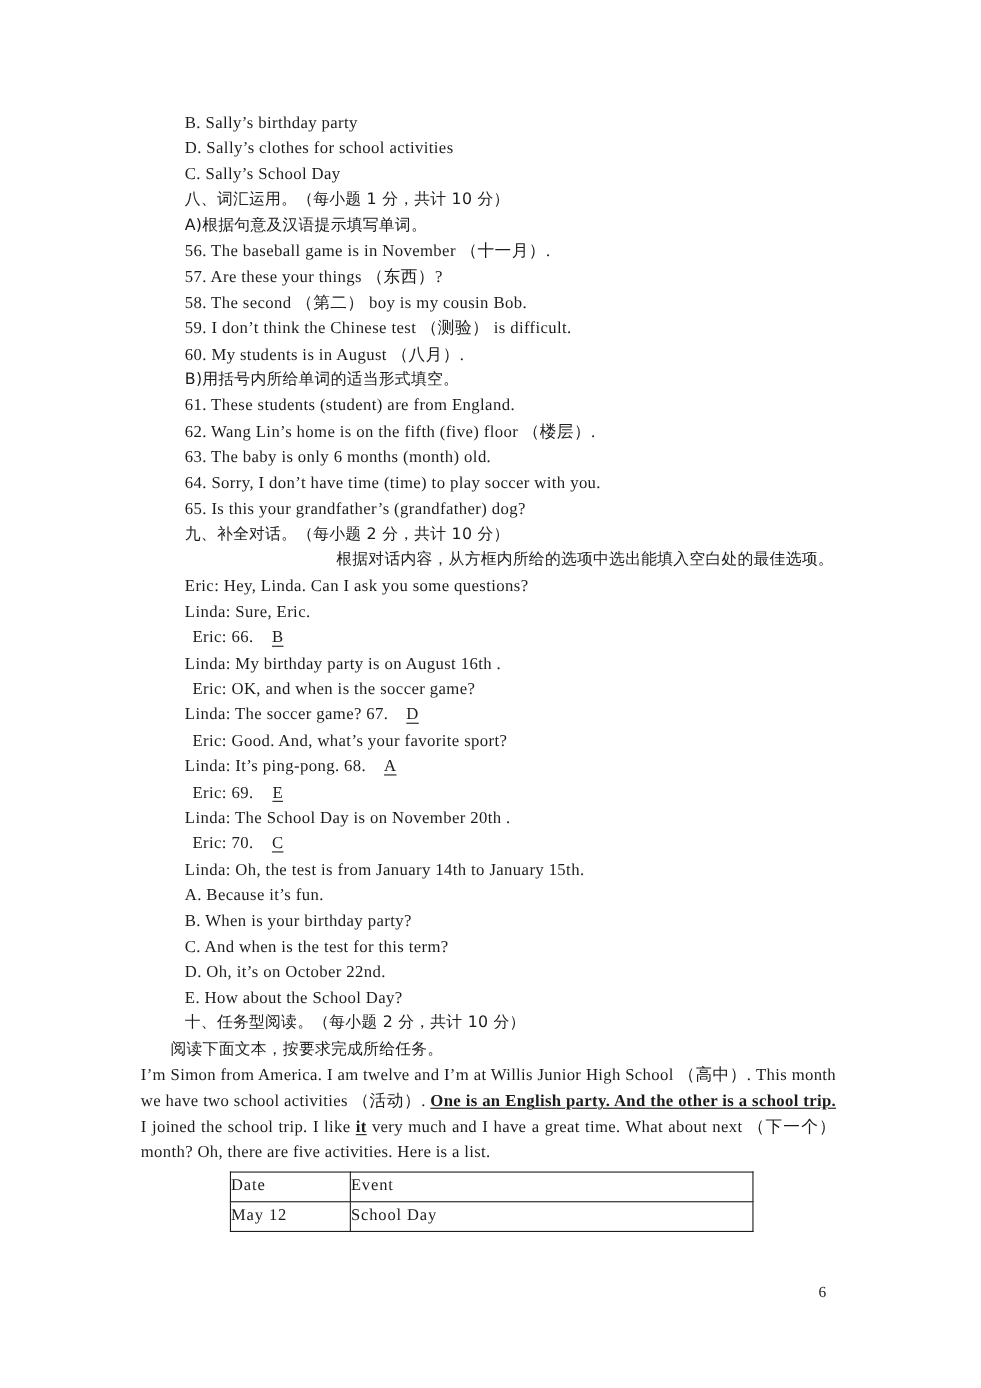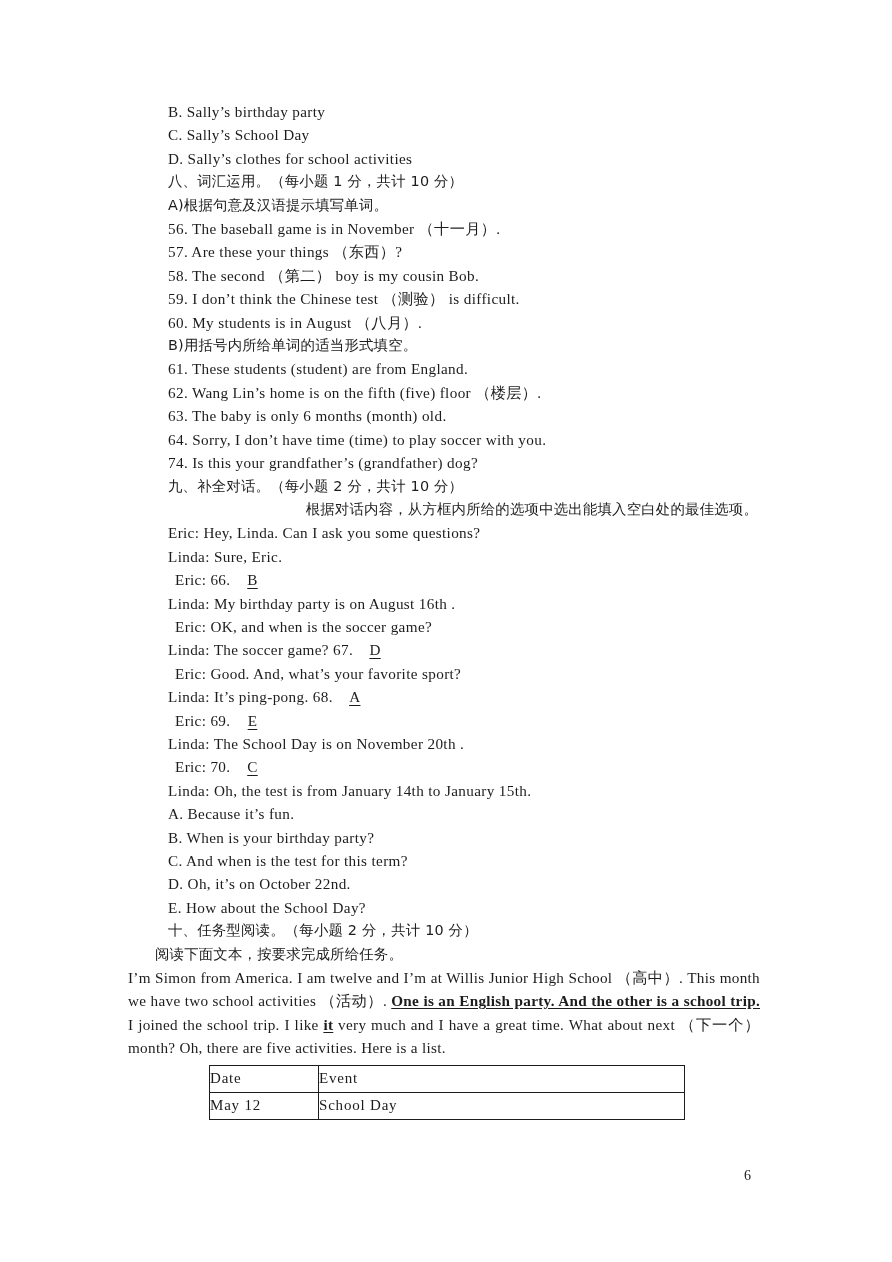--- a/index.html
+++ b/index.html
@@ -107,39 +107,39 @@
     text-align: right;
   }
 </style>
 </head>
 <body>
 
 <div class="page">
   <div class="content">
 
     <p class="line indent">B. Sally’s birthday party</p>
+    <p class="line indent">D. Sally’s clothes for school activities</p>
     <p class="line indent">C. Sally’s School Day</p>
-    <p class="line indent">D. Sally’s clothes for school activities</p>
 
     <p class="line indent cn sec-head">八、词汇运用。（每小题 1 分，共计 10 分）</p>
     <p class="line indent cn">A)根据句意及汉语提示填写单词。</p>
 
     <p class="line indent"><span>56.</span> <span>The baseball game is in </span><span class="u">November</span><span> （十一月）.</span></p>
     <p class="line indent"><span>57.</span> <span>Are these your </span><span class="u">things</span><span> （东西）?</span></p>
     <p class="line indent"><span>58.</span> <span>The </span><span class="u">second</span><span> （第二） boy is my cousin Bob.</span></p>
     <p class="line indent"><span>59.</span> <span>I don’t think the Chinese </span><span class="u">test</span><span> （测验） is difficult.</span></p>
     <p class="line indent"><span>60.</span> <span>My students is in </span><span class="u">August</span><span> （八月）.</span></p>
 
     <p class="line indent cn">B)用括号内所给单词的适当形式填空。</p>
 
     <p class="line indent"><span>61.</span> <span>These </span><span class="u">students</span><span> (student) are from England.</span></p>
     <p class="line indent"><span>62.</span> <span>Wang Lin’s home is on the </span><span class="u">fifth</span><span> (five) floor （楼层）.</span></p>
     <p class="line indent"><span>63.</span> <span>The baby is only 6 </span><span class="u">months</span><span> (month) old.</span></p>
     <p class="line indent"><span>64.</span> <span>Sorry, I don’t have </span><span class="u">time</span><span> (time) to play soccer with you.</span></p>
-    <p class="line indent"><span>74.</span> <span>Is this your </span><span class="u">grandfather’s</span><span> (grandfather) dog?</span></p>
+    <p class="line indent"><span>65.</span> <span>Is this your </span><span class="u">grandfather’s</span><span> (grandfather) dog?</span></p>
 
     <p class="line indent cn sec-head">九、补全对话。（每小题 2 分，共计 10 分）</p>
     <p class="line cn hang-cn" style="padding-left:33px">根据对话内容，从方框内所给的选项中选出能填入空白处的最佳选项。</p>
 
     <p class="line indent-sm"><span>Eric</span>: <span>Hey, Linda. Can I ask you some questions?</span></p>
     <p class="line indent-sm"><span>Linda</span>: <span>Sure, Eric.</span></p>
     <p class="line indent-eric"><span>Eric</span>: <span>66.</span><span class="blank">B</span></p>
     <p class="line indent-sm"><span>Linda</span>: <span>My birthday party is on August 16th .</span></p>
     <p class="line indent-eric"><span>Eric</span>: <span>OK, and when is the soccer game?</span></p>
     <p class="line indent-sm"><span>Linda</span>: <span>The soccer game? </span><span>67.</span><span class="blank">D</span></p>

